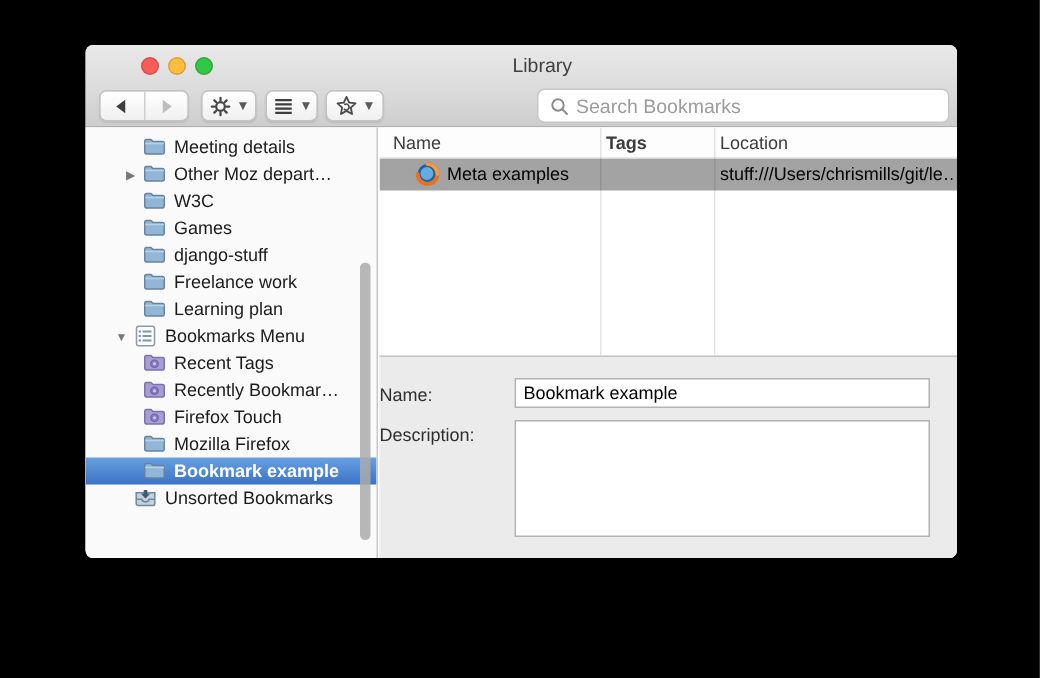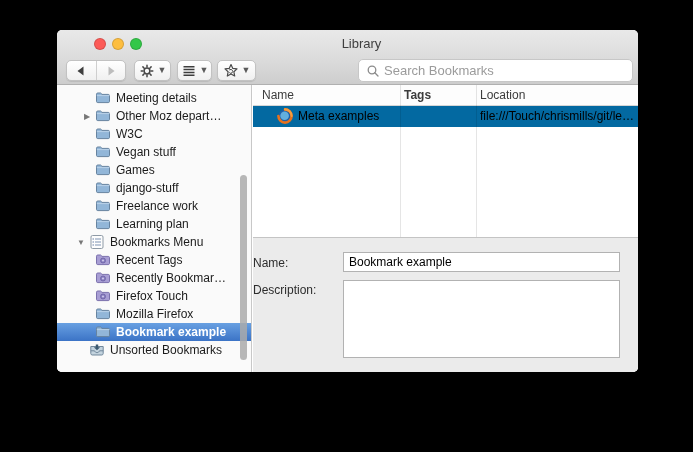--- a/index.html
+++ b/index.html
@@ -64,21 +64,21 @@
   
   .mainpane { position:absolute; left:196px; right:0; top:0; bottom:0; }
   .listarea { position:absolute; top:0; left:0; right:0; height:152px; background:#fff; overflow:hidden; }
   .listheader { position:absolute; top:0; left:0; right:0; height:21px; background:#fdfdfd;
                 border-bottom:1px solid #d6d6d6; font-size:12px; color:#3c3c3c; }
   .hcell { position:absolute; top:0; line-height:21px; }
   .hc-name { left:9px; }  .hc-tags { left:151px;font-weight:bold; }  .hc-location { left:227px; }
   .colsep { position:absolute; top:0; bottom:0; width:1px; background:rgba(0,0,0,.10); }
   .cs-1 { left:147px; } .cs-2 { left:223px; }
   .lrow { position:absolute; left:0; right:0; top:21px; height:21px; display:block; }
-  .lrow.sel { background:#0369a1; }
+  .lrow.sel { background:#a3a3a3; }
   .lrow .ficon { position:absolute; left:24px; top:2px; }
   .lrow .lname { position:absolute; left:45px; top:0; line-height:21px; font-size:12px; color:#000; }
   .lrow .lloc  { position:absolute; left:227px; right:3px; top:0; line-height:21px; font-size:12px;
                  color:#000; white-space:nowrap; overflow:hidden; }
 
   
   .details { position:absolute; top:152px; left:0; right:0; bottom:0;
              background:#ebebeb; border-top:1px solid #c4c4c4; }
   .dlabel { position:absolute; left:0; width:80px; font-size:12px; color:#2d2d2d; }
   .dl-name { top:18px; }
@@ -186,28 +186,20 @@
                 </svg></span>
               <span class="tlabel">Other Moz depart…</span>
             </div>
             <div class="srow lvl2">
               <span class="disc"></span>
               <span class="ticon"><svg width="16" height="16" viewBox="0 0 16 16">
                   <path d="M1.5 4.2C1.5 3.5 2 3 2.7 3H5.6L7 4.4h6.3c.7 0 1.2.5 1.2 1.2v5.8c0 .7-.5 1.2-1.2 1.2H2.7c-.7 0-1.2-.5-1.2-1.2Z" fill="#92b6d8" stroke="#67839f"></path>
                   <path d="M1.8 5.6h12.6" stroke="#b9d1e7"></path>
                 </svg></span>
               <span class="tlabel">W3C</span>
-            </div>
-            <div class="srow lvl2">
-              <span class="disc"></span>
-              <span class="ticon"><svg width="16" height="16" viewBox="0 0 16 16">
-                  <path d="M1.5 4.2C1.5 3.5 2 3 2.7 3H5.6L7 4.4h6.3c.7 0 1.2.5 1.2 1.2v5.8c0 .7-.5 1.2-1.2 1.2H2.7c-.7 0-1.2-.5-1.2-1.2Z" fill="#92b6d8" stroke="#67839f"></path>
-                  <path d="M1.8 5.6h12.6" stroke="#b9d1e7"></path>
-                </svg></span>
-              <span class="tlabel">Vegan stuff</span>
             </div>
             <div class="srow lvl2">
               <span class="disc"></span>
               <span class="ticon"><svg width="16" height="16" viewBox="0 0 16 16">
                   <path d="M1.5 4.2C1.5 3.5 2 3 2.7 3H5.6L7 4.4h6.3c.7 0 1.2.5 1.2 1.2v5.8c0 .7-.5 1.2-1.2 1.2H2.7c-.7 0-1.2-.5-1.2-1.2Z" fill="#92b6d8" stroke="#67839f"></path>
                   <path d="M1.8 5.6h12.6" stroke="#b9d1e7"></path>
                 </svg></span>
               <span class="tlabel">Games</span>
             </div>
             <div class="srow lvl2">
@@ -310,21 +302,21 @@
           </div>
           <div>
               <div class="lrow sel">
                 <span class="ficon icon16"><svg width="16" height="16" viewBox="0 0 16 16">
                     <circle cx="8" cy="8" r="6.6" fill="#1f5fa8"></circle>
                     <circle cx="7.6" cy="7.7" r="4.3" fill="#63aede"></circle>
                     <path d="M8 1.4A6.6 6.6 0 1 1 1.4 8" fill="none" stroke="#e8721d" stroke-width="2.6" stroke-linecap="round"></path>
                     <path d="M8 1.4A6.6 6.6 0 0 1 14.6 8" fill="none" stroke="#f59d3d" stroke-width="2.2" stroke-linecap="round"></path>
                   </svg></span>
                 <span class="lname">Meta examples</span>
-                <span class="lloc">file:///Touch/chrismills/git/le…</span>
+                <span class="lloc">stuff:///Users/chrismills/git/le…</span>
               </div>
             </div>
           <div class="colsep cs-1"></div>
           <div class="colsep cs-2"></div>
         </div>
 
         <div class="details">
           <label class="dlabel dl-name">Name:</label>
           <input class="dinput" type="text" value="Bookmark example" style="">
           <label class="dlabel dl-desc">Description:</label>

